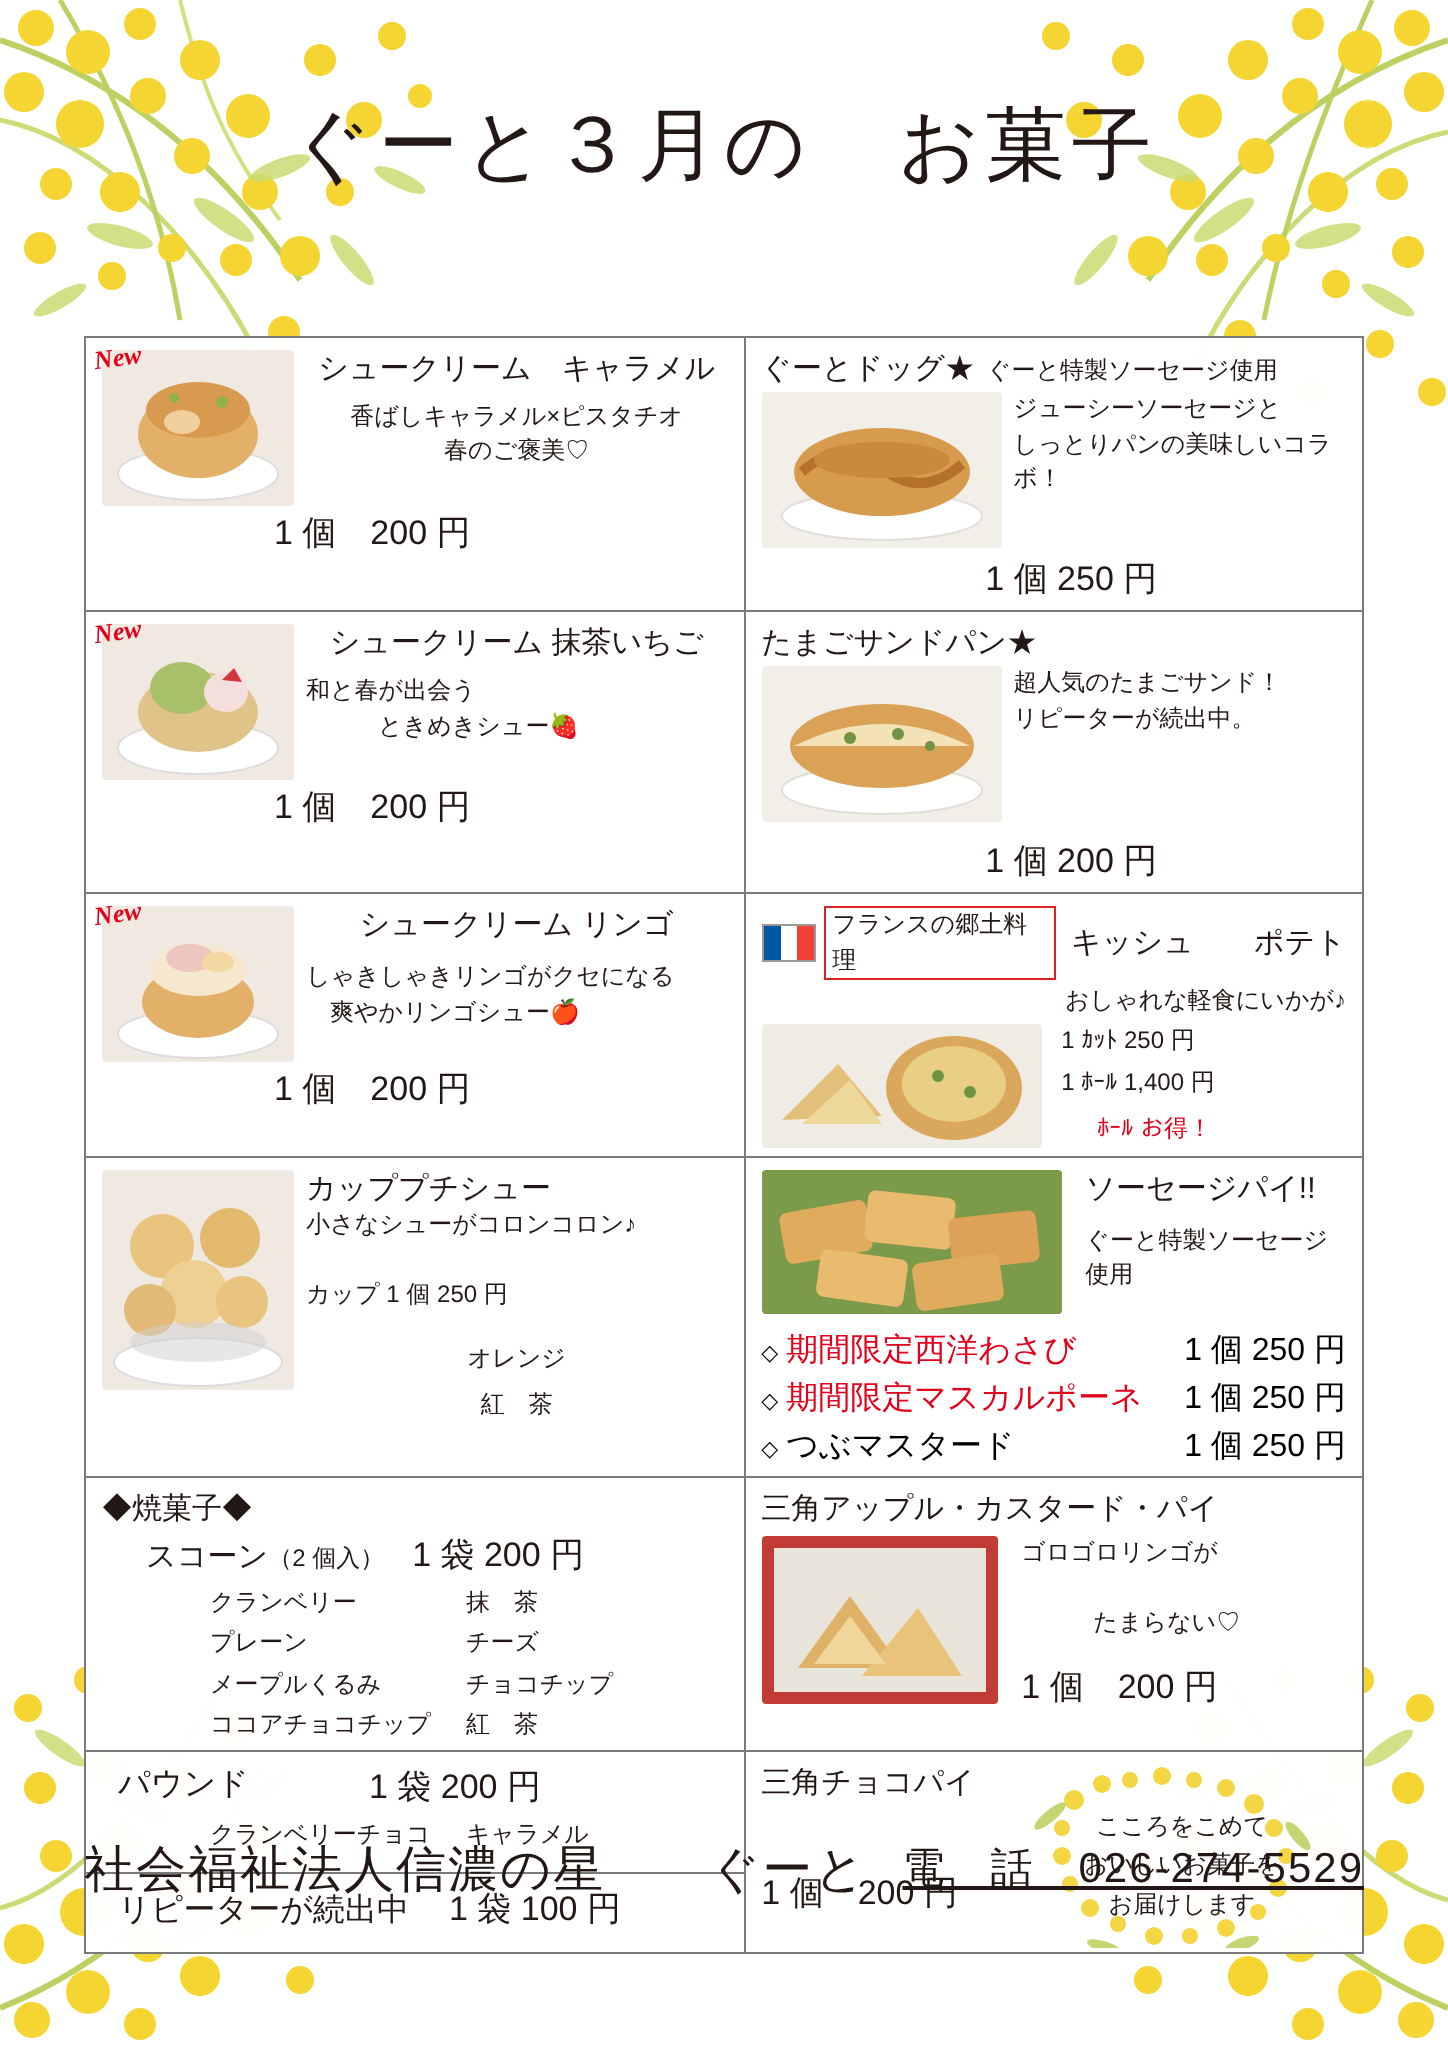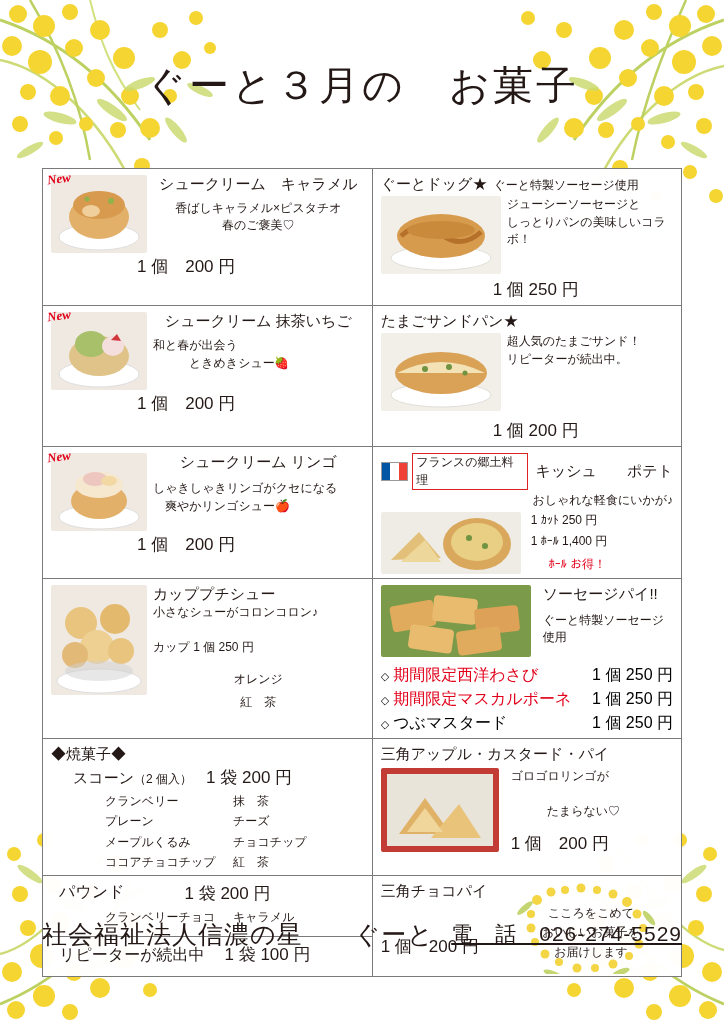--- a/index.html
+++ b/index.html
@@ -30,21 +30,21 @@
     height: 1024px;
     box-sizing: border-box;
     padding: 0;
   }
 
   .title {
     text-align: center;
     font-size: 40px;
     letter-spacing: 3px;
     color: #231815;
-    padding-top: 58px;
+    padding-top: 45px;
     font-family: "DejaVu Sans", "Liberation Sans", sans-serif;
     font-weight: 400;
   }
 
   
   .grid {
     position: absolute;
     left: 42px;
     top: 168px;
     width: 640px;

